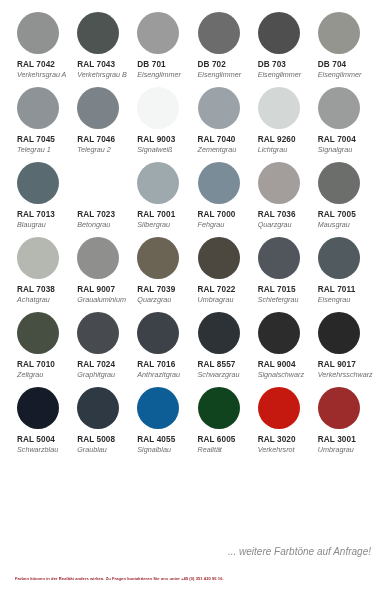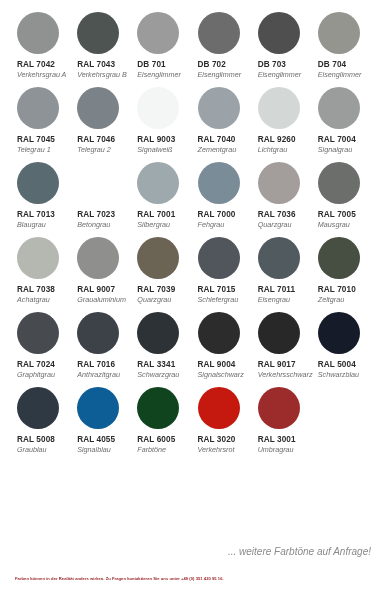--- a/index.html
+++ b/index.html
@@ -240,20 +240,25 @@
         <div class="swatch" style="background: rgb(143, 143, 141);"></div>
         <div class="code">RAL 9007</div>
         <div class="cname">Graualuminium</div>
       </div>
       <div class="cell">
         <div class="swatch" style="background: rgb(107, 100, 85);"></div>
         <div class="code">RAL 7039</div>
         <div class="cname">Quarzgrau</div>
       </div>
       <div class="cell">
+        <div class="swatch" style="background: rgb(76, 72, 64);"></div>
+        <div class="code">RAL 7022</div>
+        <div class="cname">Umbragrau</div>
+      </div>
+      <div class="cell">
         <div class="swatch" style="background: rgb(81, 86, 93);"></div>
         <div class="code">RAL 7015</div>
         <div class="cname">Schiefergrau</div>
       </div>
       <div class="cell">
         <div class="swatch" style="background: rgb(81, 90, 94);"></div>
         <div class="code">RAL 7011</div>
         <div class="cname">Eisengrau</div>
       </div>
       <div class="cell">
@@ -266,21 +271,21 @@
         <div class="code">RAL 7024</div>
         <div class="cname">Graphitgrau</div>
       </div>
       <div class="cell">
         <div class="swatch" style="background: rgb(60, 66, 72);"></div>
         <div class="code">RAL 7016</div>
         <div class="cname">Anthrazitgrau</div>
       </div>
       <div class="cell">
         <div class="swatch" style="background: rgb(45, 50, 54);"></div>
-        <div class="code">RAL 3341</div>
+        <div class="code">RAL 8557</div>
         <div class="cname">Schwarzgrau</div>
       </div>
       <div class="cell">
         <div class="swatch" style="background: rgb(44, 44, 44);"></div>
         <div class="code">RAL 9004</div>
         <div class="cname">Signalschwarz</div>
       </div>
       <div class="cell">
         <div class="swatch" style="background: rgb(40, 40, 40);"></div>
         <div class="code">RAL 9017</div>
@@ -297,21 +302,21 @@
         <div class="cname">Graublau</div>
       </div>
       <div class="cell">
         <div class="swatch" style="background: rgb(13, 93, 150);"></div>
         <div class="code">RAL 4055</div>
         <div class="cname">Signalblau</div>
       </div>
       <div class="cell">
         <div class="swatch" style="background: rgb(16, 68, 31);"></div>
         <div class="code">RAL 6005</div>
-        <div class="cname">Farbtöne</div>
+        <div class="cname">Realität</div>
       </div>
       <div class="cell">
         <div class="swatch" style="background: rgb(197, 25, 16);"></div>
         <div class="code">RAL 3020</div>
         <div class="cname">Verkehrsrot</div>
       </div>
       <div class="cell">
         <div class="swatch" style="background: rgb(156, 43, 43);"></div>
         <div class="code">RAL 3001</div>
         <div class="cname">Umbragrau</div>

